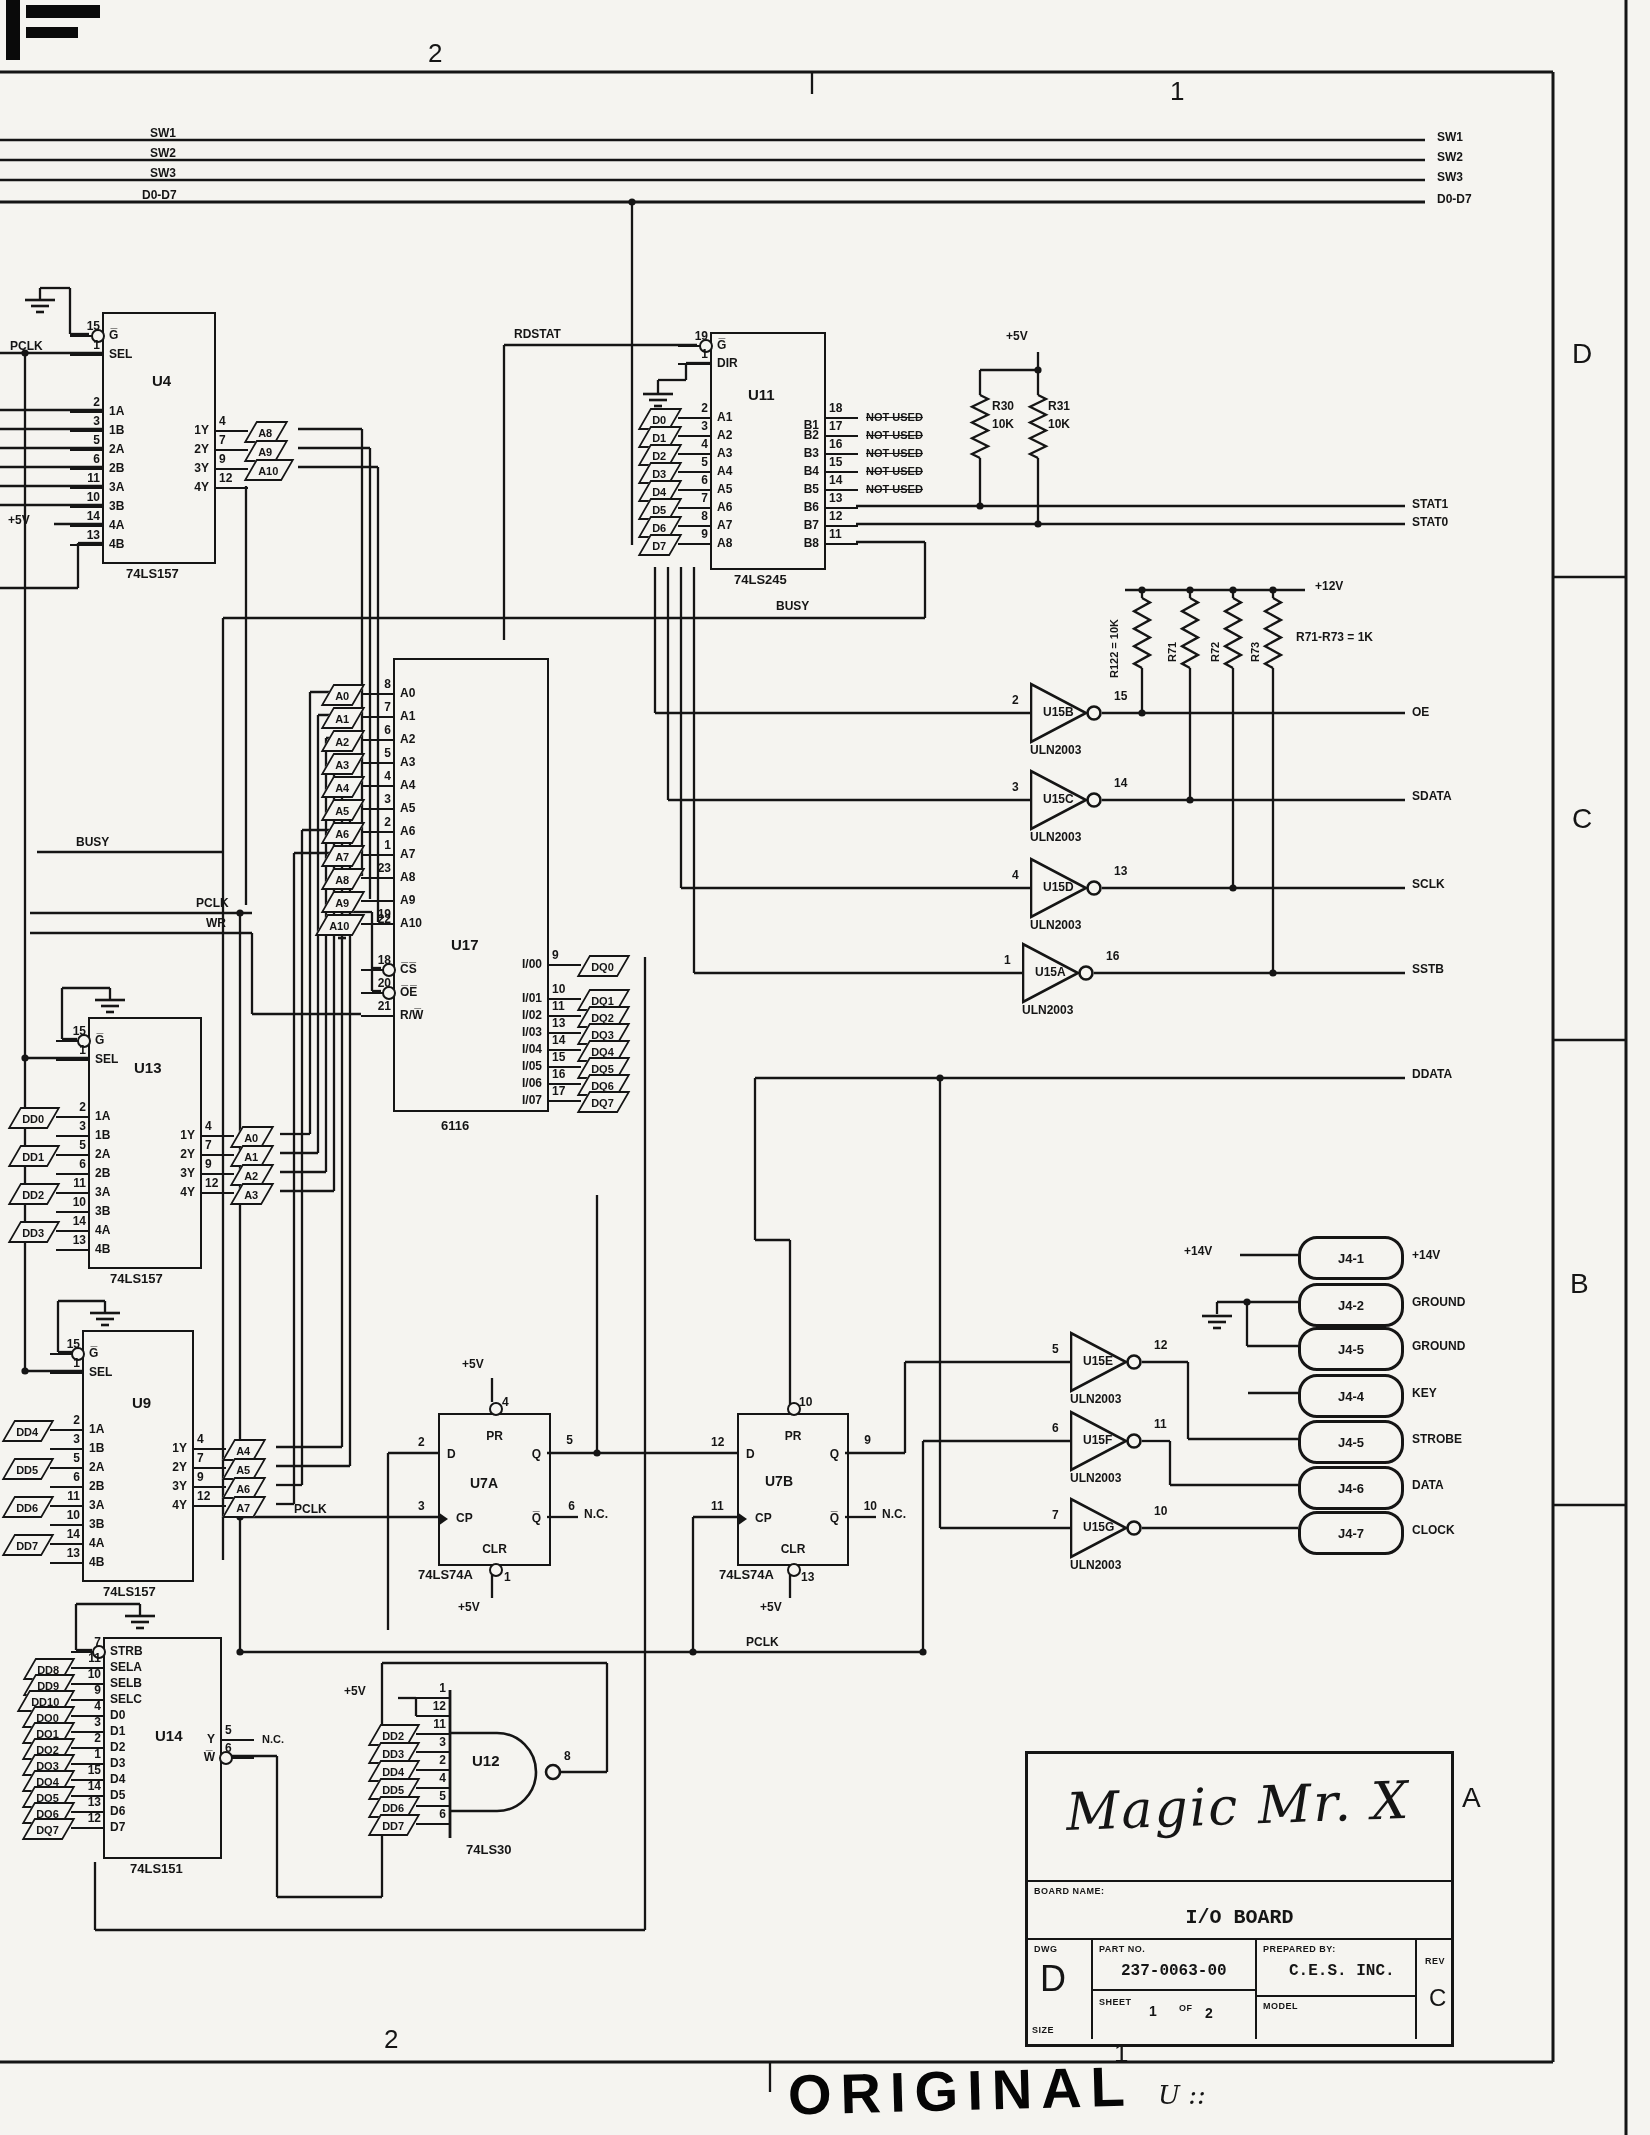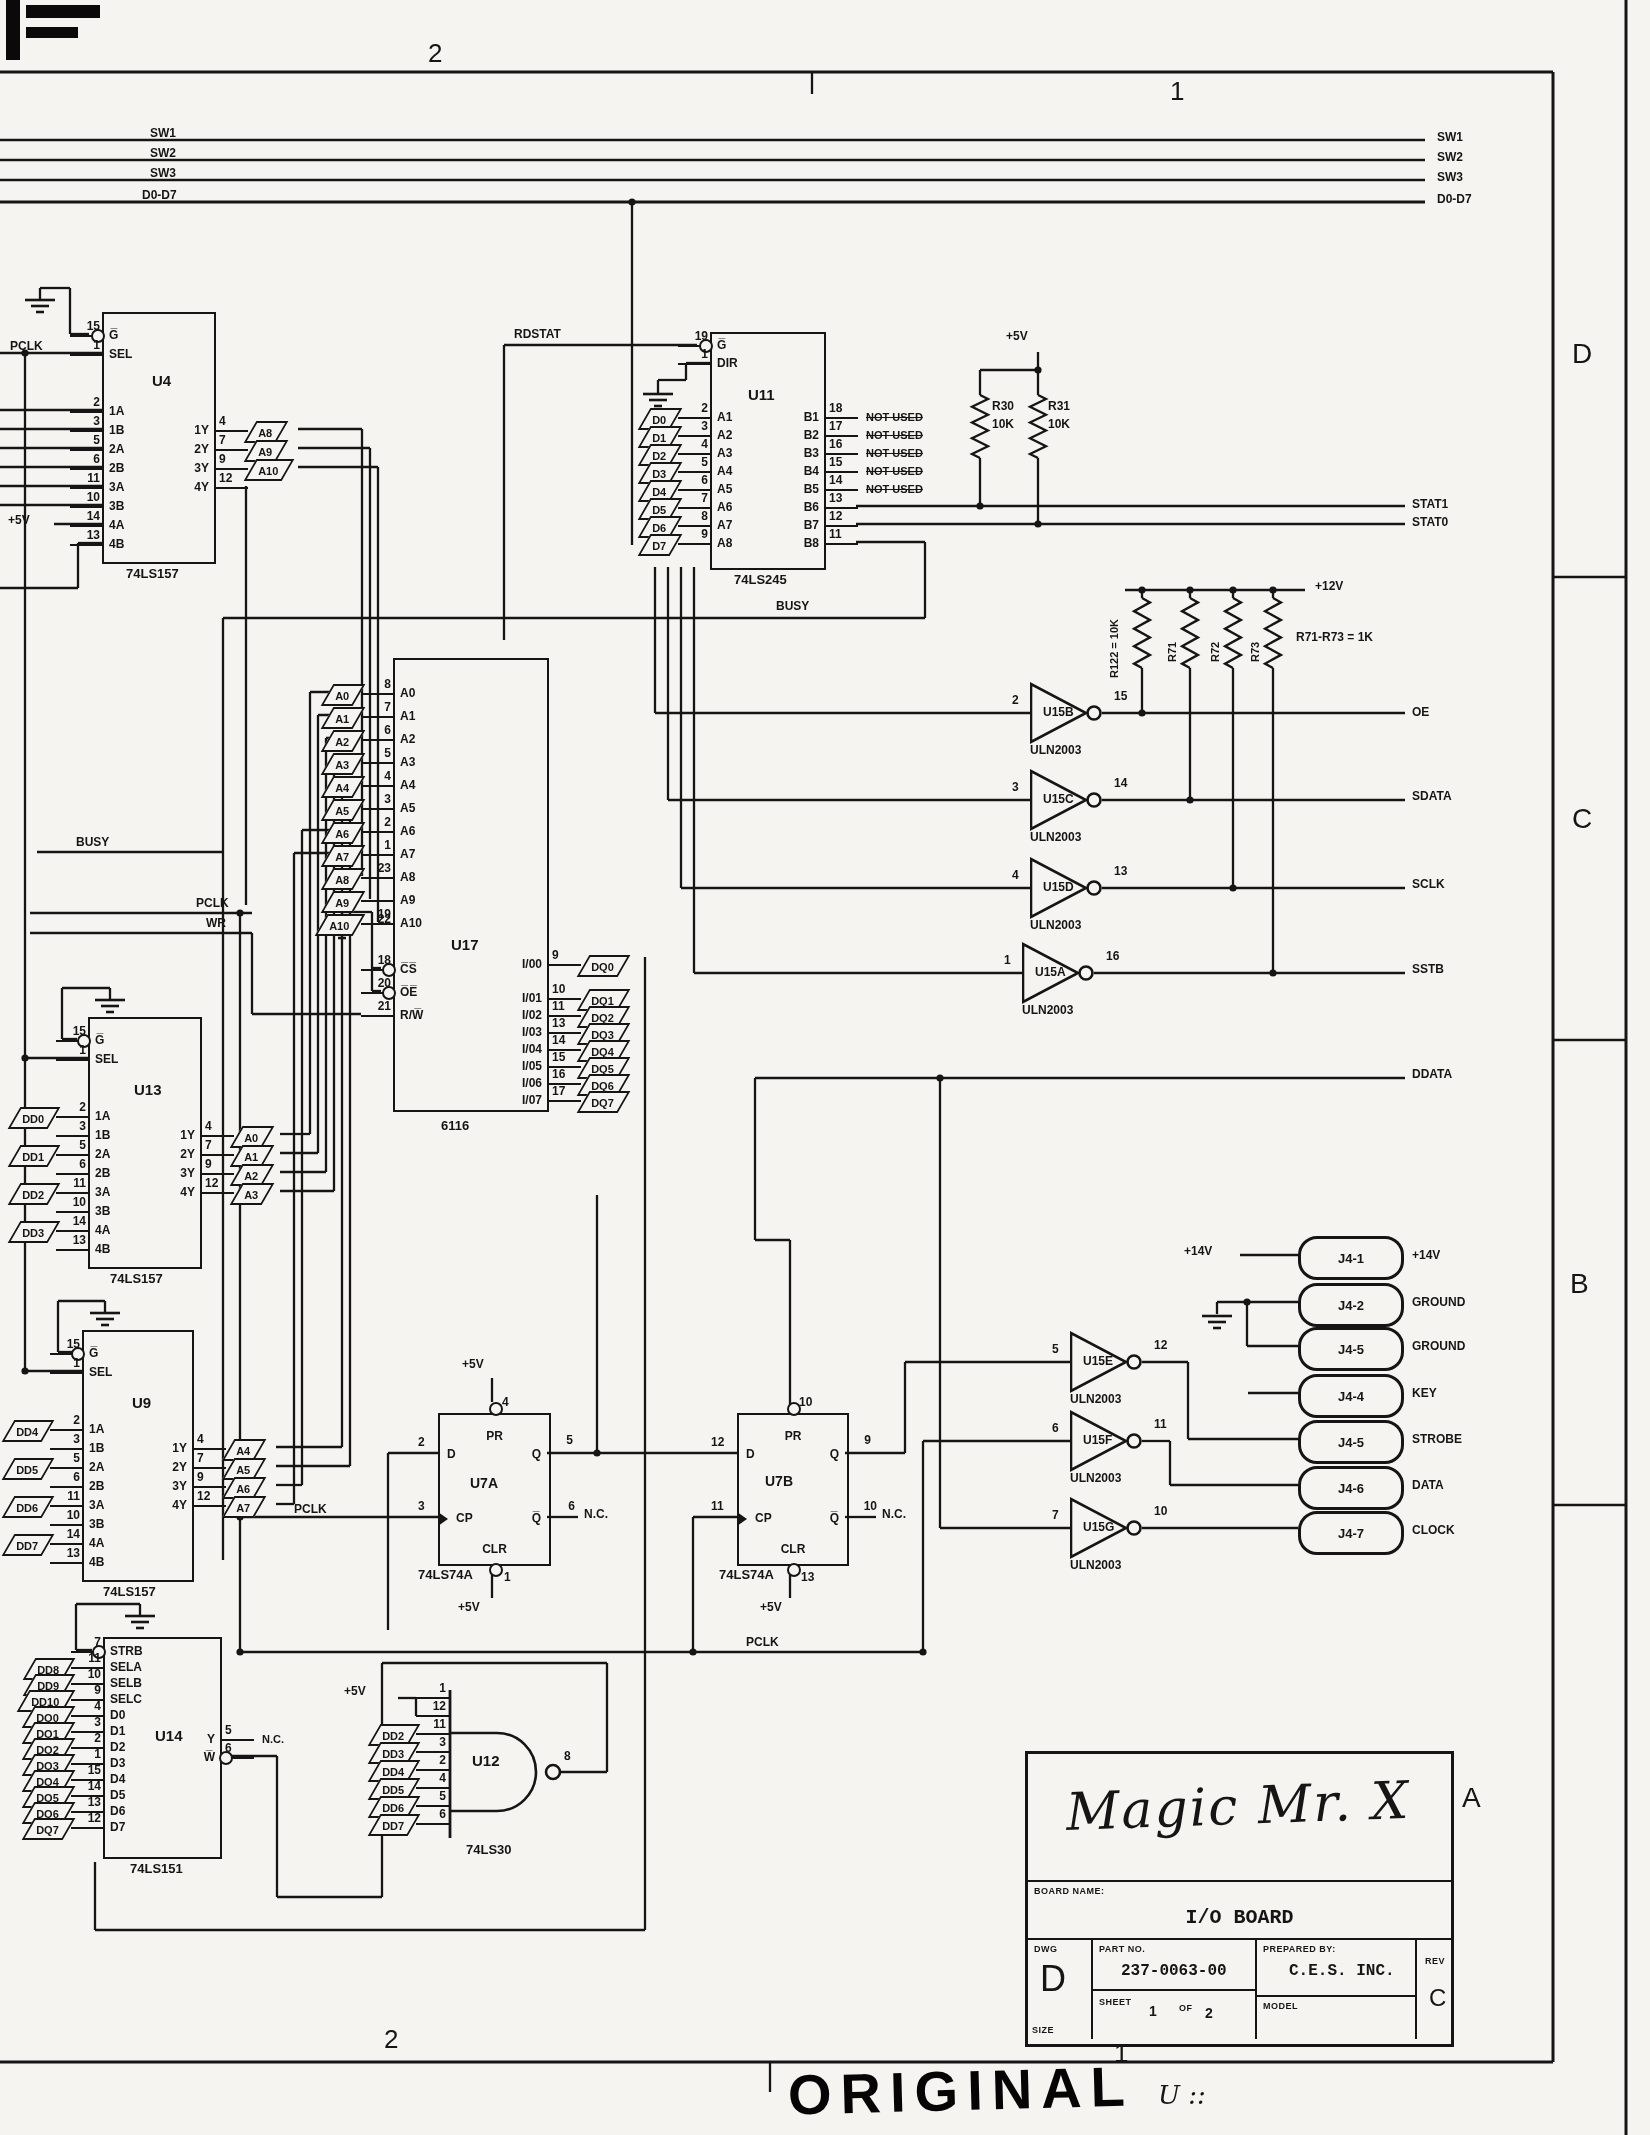--- a/index.html
+++ b/index.html
@@ -344,21 +344,21 @@
       <div class="flagwrap" style="left: calc(100% + 36px); top: 126px;"><div class="fb"><span>A9</span></div></div>
       <div class="pin-name" style="right: 5px; top: 147px;">3Y</div>
       <div class="stub" style="left: 100%; top: 153.8px; width: 34px;"></div>
       <div class="pin-num" style="left: calc(100% + 5px); top: 138px;">9</div>
       <div class="flagwrap" style="left: calc(100% + 36px); top: 145px;"><div class="fb"><span>A10</span></div></div>
       <div class="pin-name" style="right: 5px; top: 166px;">4Y</div>
       <div class="stub" style="left: 100%; top: 172.8px; width: 34px;"></div>
       <div class="pin-num" style="left: calc(100% + 5px); top: 157px;">12</div>
     </div>
   <div class="chip" style="left:88px;top:1017px;width:110px;height:248px">
-      <div class="chip-ref" style="left: 44px; top: 62px;">U13</div>
+      <div class="chip-ref" style="left: 44px; top: 40px;">U13</div>
       <div class="chip-part" style="left: 20px; top: 252px;">74LS157</div>
       <div class="pin-name" style="left: 5px; top: 14px;">G̅</div>
       <div class="stub" style="left: -34px; top: 20.8px; width: 34px;"></div>
       <div class="pin-num num-l" style="left: -38px; top: 5px;">15</div>
       <div class="bubble" style="left: -13px; top: 14.5px;"></div>
       <div class="pin-name" style="left: 5px; top: 33px;">SEL</div>
       <div class="stub" style="left: -34px; top: 39.8px; width: 34px;"></div>
       <div class="pin-num num-l" style="left: -38px; top: 24px;">1</div>
       <div class="pin-name" style="left: 5px; top: 90px;">1A</div>
       <div class="stub" style="left: -34px; top: 96.8px; width: 34px;"></div>
@@ -495,21 +495,21 @@
       <div class="pin-num num-l" style="left: -38px; top: 157px;">7</div>
       <div class="flagwrap" style="right: calc(100% + 36px); top: 164px;"><div class="fb"><span>D5</span></div></div>
       <div class="pin-name" style="left: 5px; top: 184px;">A7</div>
       <div class="stub" style="left: -34px; top: 190.8px; width: 34px;"></div>
       <div class="pin-num num-l" style="left: -38px; top: 175px;">8</div>
       <div class="flagwrap" style="right: calc(100% + 36px); top: 182px;"><div class="fb"><span>D6</span></div></div>
       <div class="pin-name" style="left: 5px; top: 202px;">A8</div>
       <div class="stub" style="left: -34px; top: 208.8px; width: 34px;"></div>
       <div class="pin-num num-l" style="left: -38px; top: 193px;">9</div>
       <div class="flagwrap" style="right: calc(100% + 36px); top: 200px;"><div class="fb"><span>D7</span></div></div>
-      <div class="pin-name" style="right: 5px; top: 76px;">B1</div>
+      <div class="pin-name" style="right: 5px; top: 84px;">B1</div>
       <div class="stub" style="left: 100%; top: 82.8px; width: 34px;"></div>
       <div class="pin-num" style="left: calc(100% + 5px); top: 67px;">18</div>
       <div class="flag-plain strike" style="left: calc(100% + 42px); top: 76px;">NOT USED</div>
       <div class="pin-name" style="right: 5px; top: 94px;">B2</div>
       <div class="stub" style="left: 100%; top: 100.8px; width: 34px;"></div>
       <div class="pin-num" style="left: calc(100% + 5px); top: 85px;">17</div>
       <div class="flag-plain strike" style="left: calc(100% + 42px); top: 94px;">NOT USED</div>
       <div class="pin-name" style="right: 5px; top: 112px;">B3</div>
       <div class="stub" style="left: 100%; top: 118.8px; width: 34px;"></div>
       <div class="pin-num" style="left: calc(100% + 5px); top: 103px;">16</div>

